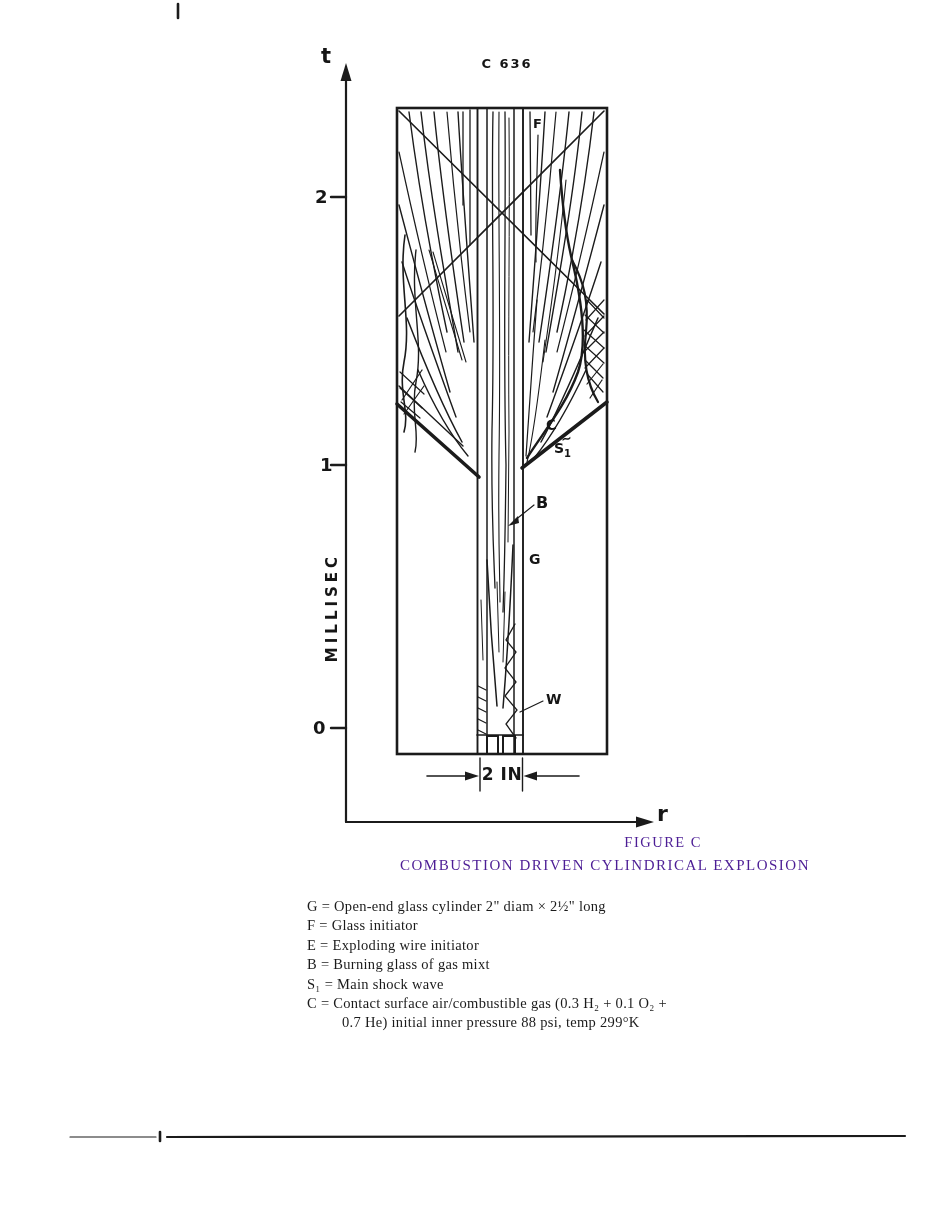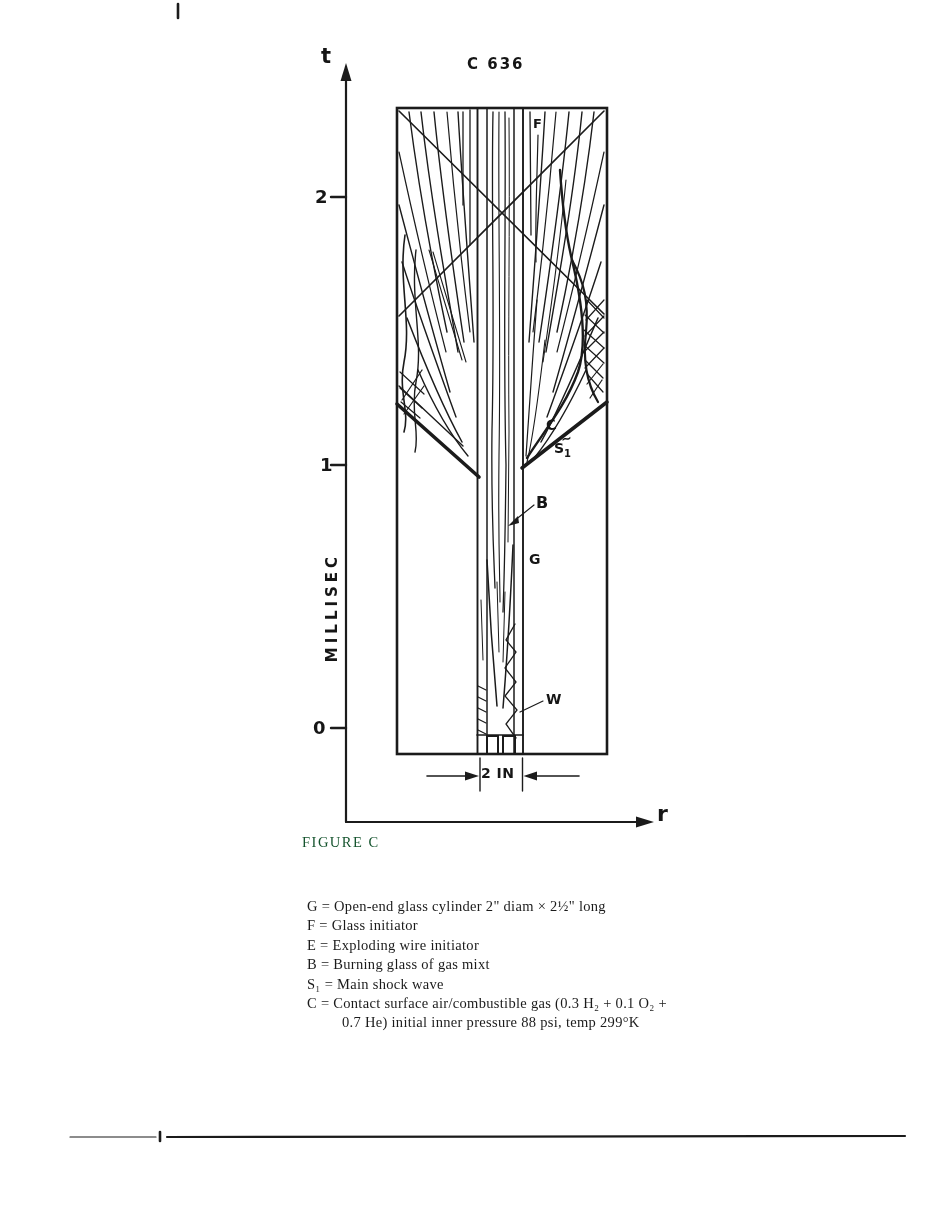--- a/index.html
+++ b/index.html
@@ -6,26 +6,26 @@
   body{background:#e8e8e8;font-family:"Liberation Serif",serif;}
   .page{position:relative;width:945px;height:1206px;background:#ffffff;margin:0 auto;overflow:hidden;}
   .art{position:absolute;left:0;top:0;width:945px;height:1206px;}
   .lbl{position:absolute;color:#161616;font-family:"DejaVu Sans",sans-serif;font-weight:bold;line-height:1;}
   .axis-num{font-size:18px;}
   .fig-letter{font-size:14px;letter-spacing:0;}
   .millisec{left:262px;top:600px;width:140px;text-align:center;font-size:15px;letter-spacing:4px;
             transform:rotate(-90deg);}
   .t-label{left:321px;top:46px;font-size:21px;}
   .r-label{left:657px;top:803px;font-size:22px;}
-  .photo-id{left:467px;top:57px;width:80px;font-size:15px;letter-spacing:2px;}
-  .dim-label{left:481px;top:766px;width:42px;text-align:left;font-size:14px;letter-spacing:0.5px;}
+  .photo-id{left:467px;top:57px;width:80px;text-align:center;font-size:13px;letter-spacing:2px;}
+  .dim-label{left:481px;top:766px;width:42px;text-align:center;font-size:17px;letter-spacing:0.5px;}
   .s1-wrap{left:554px;top:441px;font-size:14px;}
   .s1-wrap .tilde{position:absolute;left:7px;top:-9px;font-size:13px;transform:rotate(-12deg);}
   .s1-wrap .sub{font-size:10px;vertical-align:-4px;}
-  .caption{position:absolute;color:#14532d;text-align:left;font-family:"Liberation Serif",serif;}
+  .caption{position:absolute;color:#4c1d95;text-align:right;font-family:"Liberation Serif",serif;}
   .cap1{left:302px;top:834px;width:400px;font-size:14.5px;letter-spacing:1.5px;}
   .cap2{left:200px;top:857px;width:610px;font-size:15px;letter-spacing:1.5px;}
   .cap3{left:302px;top:880px;width:400px;font-size:15px;letter-spacing:1.5px;}
   .legend{position:absolute;left:307px;top:898px;width:460px;color:#1b1b1b;
           font-family:"Liberation Serif",serif;font-size:14.5px;letter-spacing:0.3px;}
   .legend .row{height:19.4px;white-space:nowrap;}
   .legend .indent{padding-left:35px;}
 </style>
 </head>
 <body>
@@ -191,20 +191,21 @@
 
   <div class="lbl fig-letter" style="left:533px;top:117px;font-size:13px;">F</div>
   <div class="lbl fig-letter" style="left:546px;top:418px;transform:rotate(-10deg);">C</div>
   <div class="lbl s1-wrap"><span class="tilde">~</span><span>S</span><span class="sub">1</span></div>
   <div class="lbl fig-letter" style="left:536px;top:495px;font-size:16px;">B</div>
   <div class="lbl fig-letter" style="left:529px;top:552px;">G</div>
   <div class="lbl fig-letter" style="left:546px;top:692px;">W</div>
   <div class="lbl dim-label">2 IN</div>
 
   <div class="caption cap1">FIGURE C</div>
+  <div class="caption cap2">COMBUSTION DRIVEN CYLINDRICAL EXPLOSION</div>
 
   <div class="legend">
     <div class="row">G = Open-end glass cylinder 2" diam × 2½" long</div>
     <div class="row">F = Glass initiator</div>
     <div class="row">E = Exploding wire initiator</div>
     <div class="row">B = Burning glass of gas mixt</div>
     <div class="row">S₁ = Main shock wave</div>
     <div class="row">C = Contact surface air/combustible gas (0.3 H₂ + 0.1 O₂ +</div>
     <div class="row indent">0.7 He) initial inner pressure 88 psi, temp 299°K</div>
   </div>

